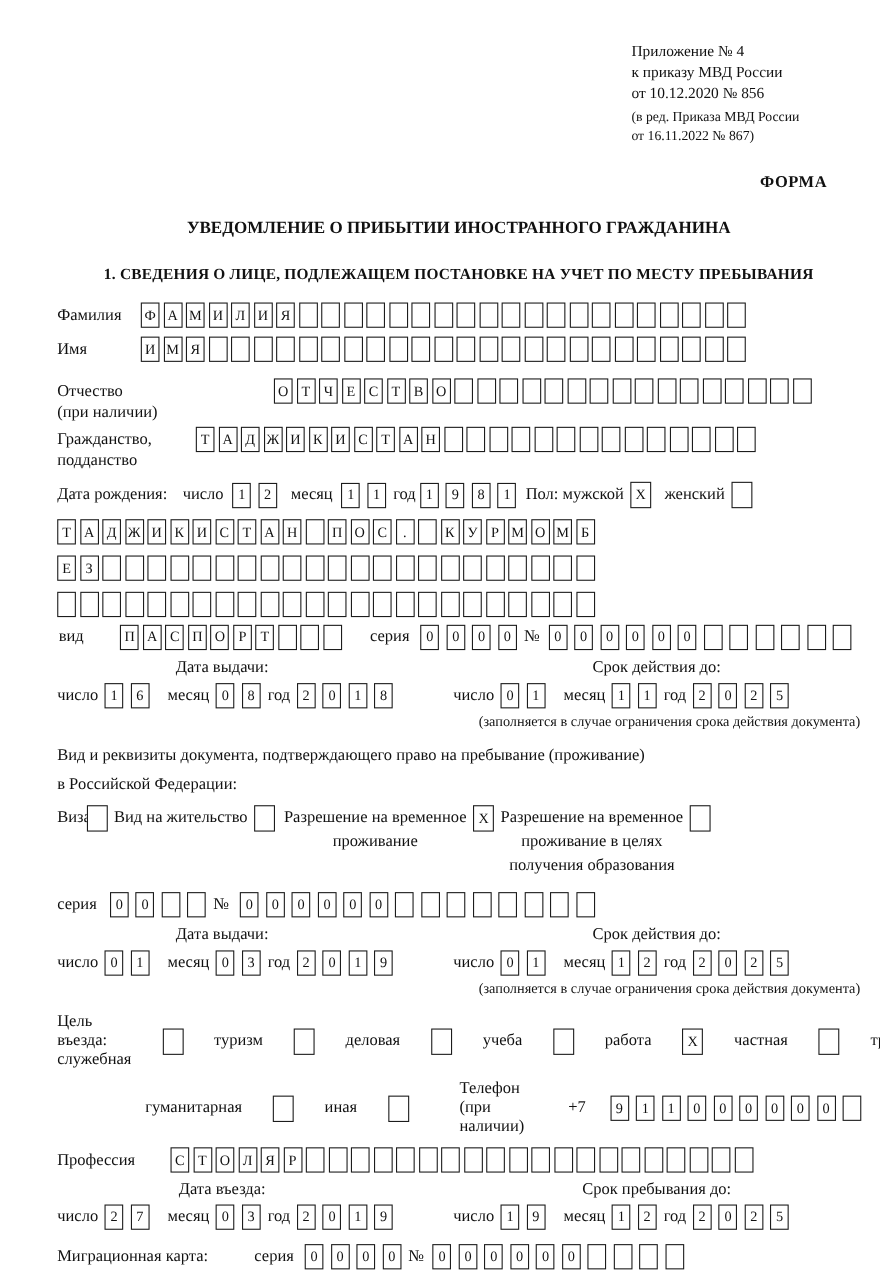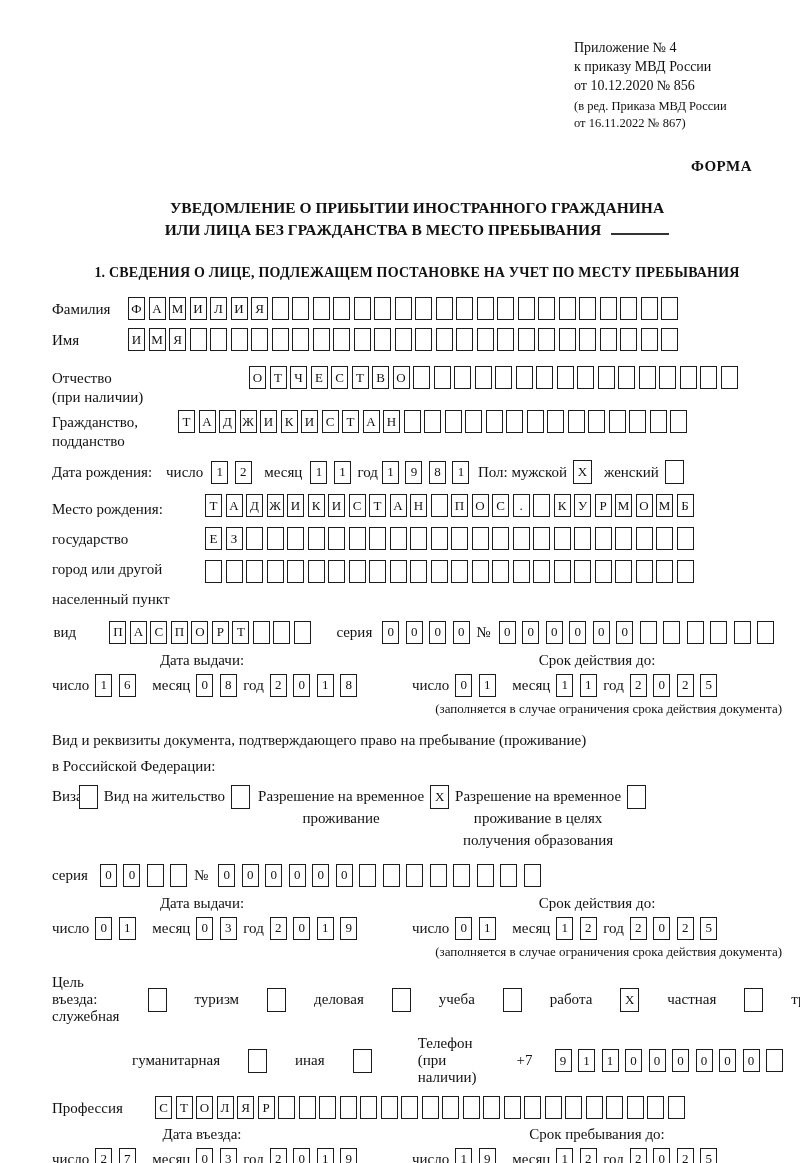--- a/index.html
+++ b/index.html
@@ -48,21 +48,20 @@
     <div class="rev">
       <div>(в ред. Приказа МВД России</div>
       <div>от 16.11.2022 № 867)</div>
     </div>
   </div>
 
   <div class="forma">ФОРМА</div>
 
   <div class="title">
     <div>УВЕДОМЛЕНИЕ О ПРИБЫТИИ ИНОСТРАННОГО ГРАЖДАНИНА</div>
-    <div><span>ИЛИ ЛИЦА БЕЗ ГРАЖДАНСТВА В МЕСТО ПРЕБЫВАНИЯ</span><span class="ul"></span></div>
   </div>
 
   <div class="sec">1. СВЕДЕНИЯ О ЛИЦЕ, ПОДЛЕЖАЩЕМ ПОСТАНОВКЕ НА УЧЕТ ПО МЕСТУ ПРЕБЫВАНИЯ</div>
 
   <div class="row" style="margin-top:16px;">
     <span class="lab w75">Фамилия</span>
     <span class="cells">
         <span class="cell">Ф</span>
         <span class="cell">А</span>
         <span class="cell">М</span>
@@ -216,26 +215,20 @@
     <span class="cells">
         <span class="cell cb">X</span>
       </span>
     <span class="lab" style="margin-left:12px;">женский</span>
     <span class="cells">
         <span class="cell cb"></span>
       </span>
   </div>
 
   <div class="row" style="margin-top:10px;">
-    <span class="stack w150" style="line-height:30px;font-size:15px;">
-      <span>Место рождения:</span>
-      <span>государство</span>
-      <span>город или другой</span>
-      <span>населенный пункт</span>
-    </span>
     <span class="stack">
       <span class="cells">
           <span class="cell">Т</span>
           <span class="cell">А</span>
           <span class="cell">Д</span>
           <span class="cell">Ж</span>
           <span class="cell">И</span>
           <span class="cell">К</span>
           <span class="cell">И</span>
           <span class="cell">С</span>

